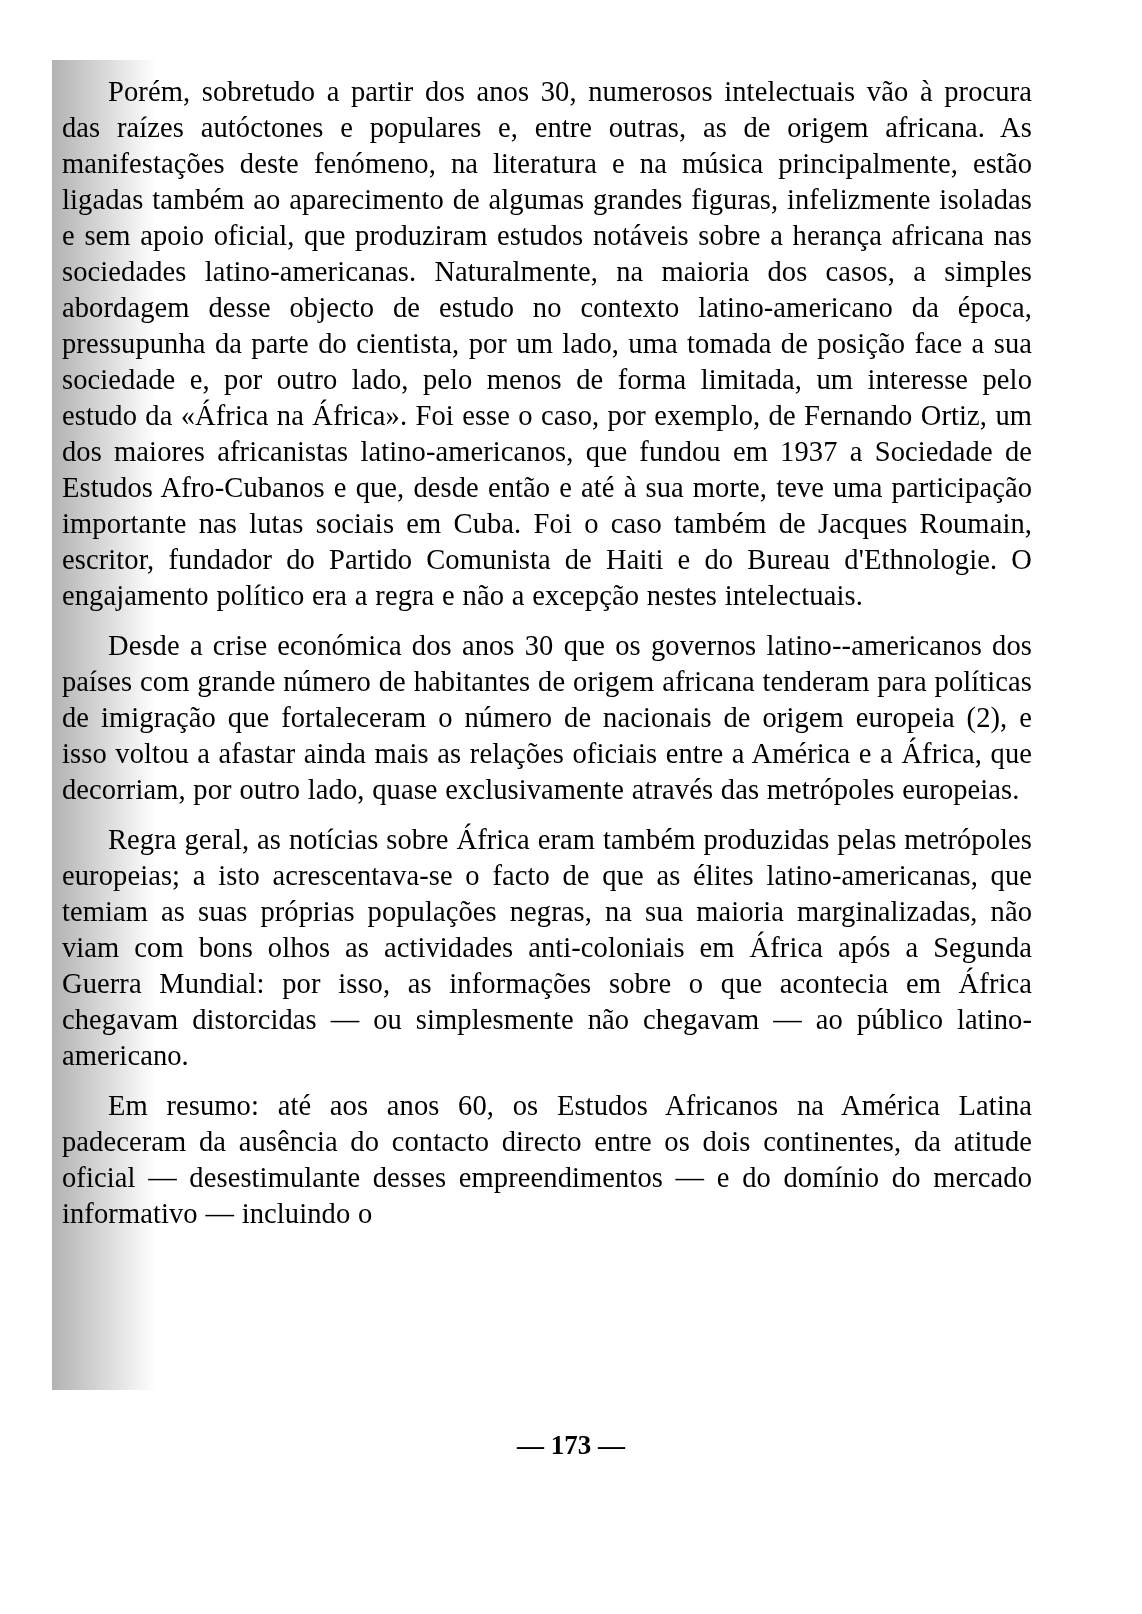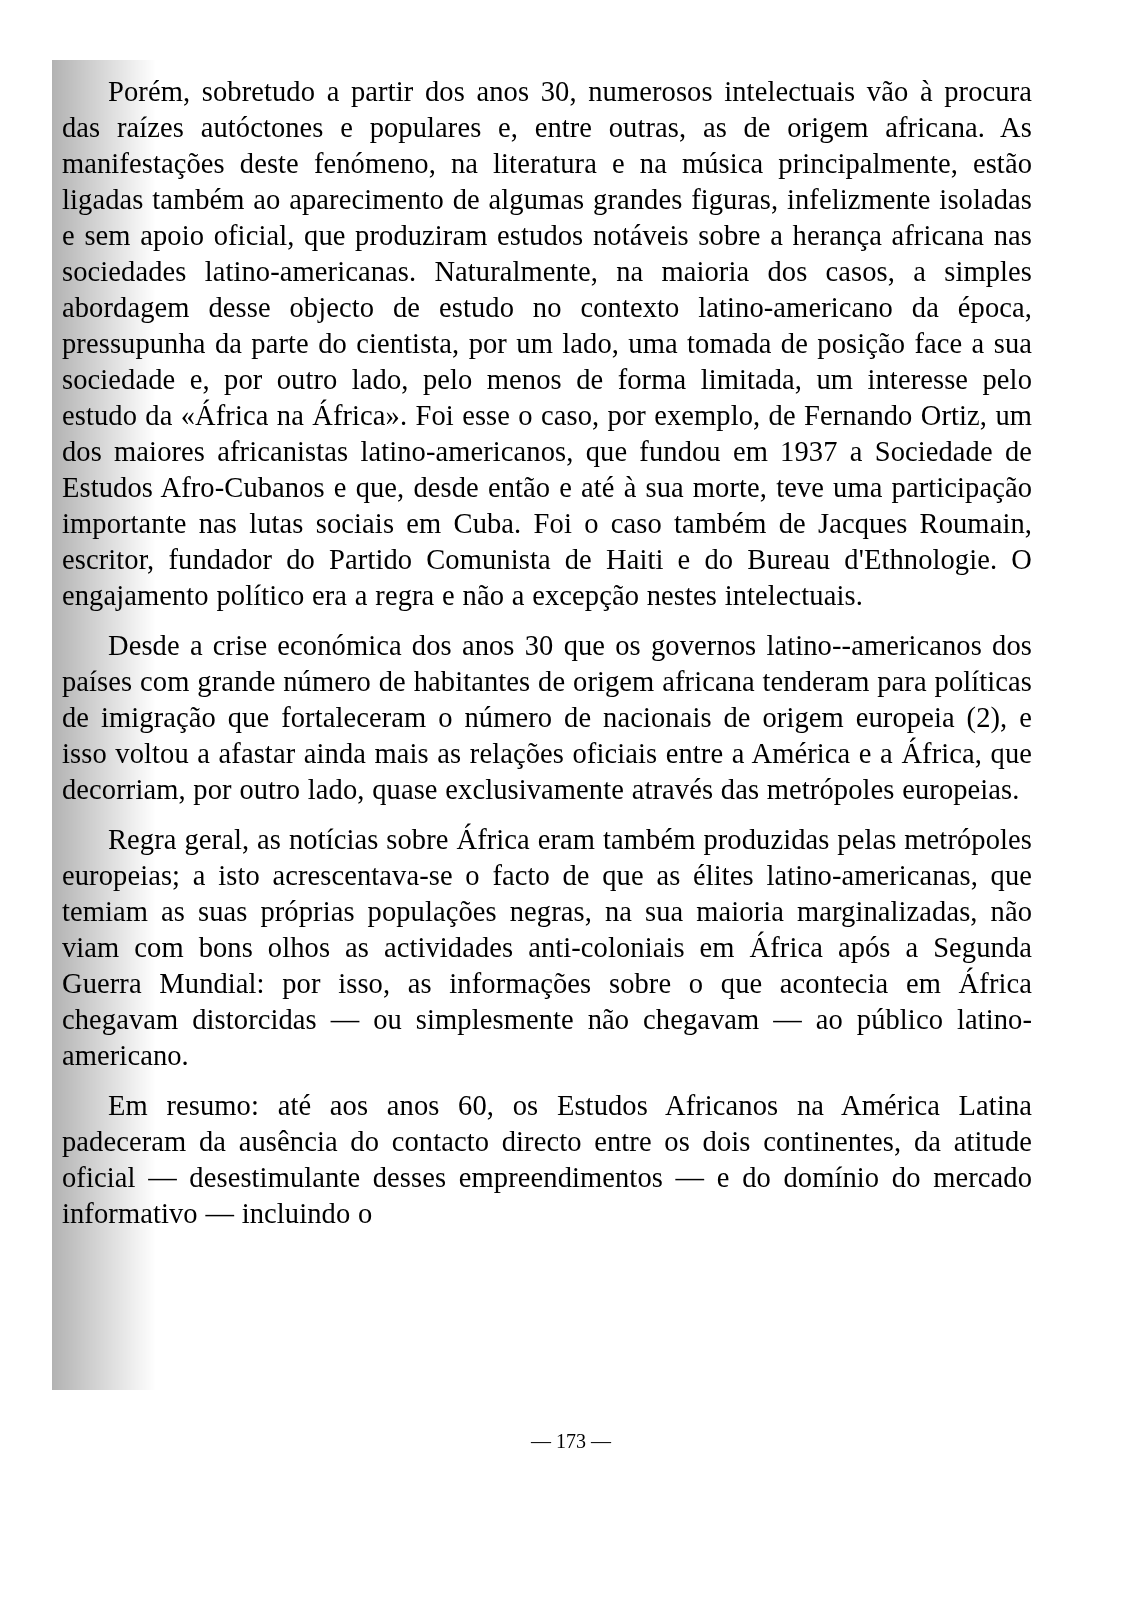--- a/index.html
+++ b/index.html
@@ -63,22 +63,22 @@
 
   #page-footer {
     position: absolute;
     left: 0;
     top: 1430px;
     width: 1142px;
     text-align: center;
   }
 
   #page-footer .folio {
-    font-size: 20px;
-    font-weight: normal;
+    font-size: 27px;
+    font-weight: bold;
     letter-spacing: 0px;
   }
 </style>
 </head>
 <body>
 
 <div id="page">
 
   <div id="text-column">
 

